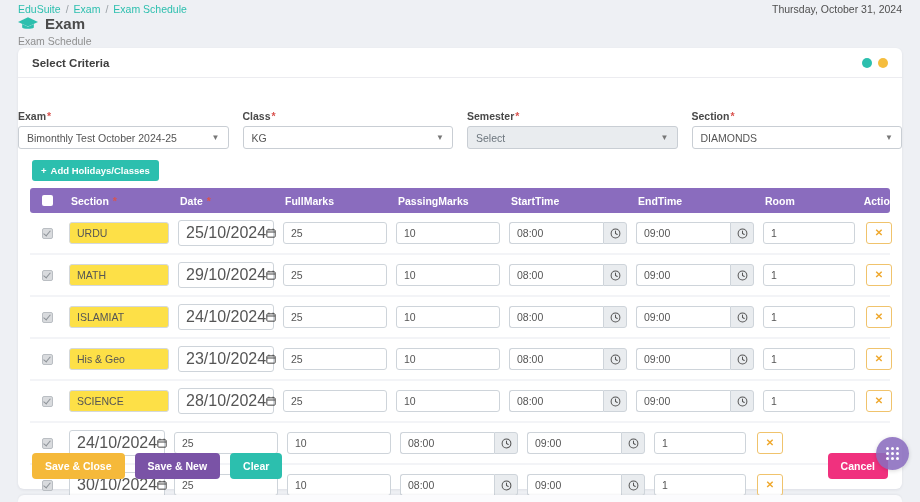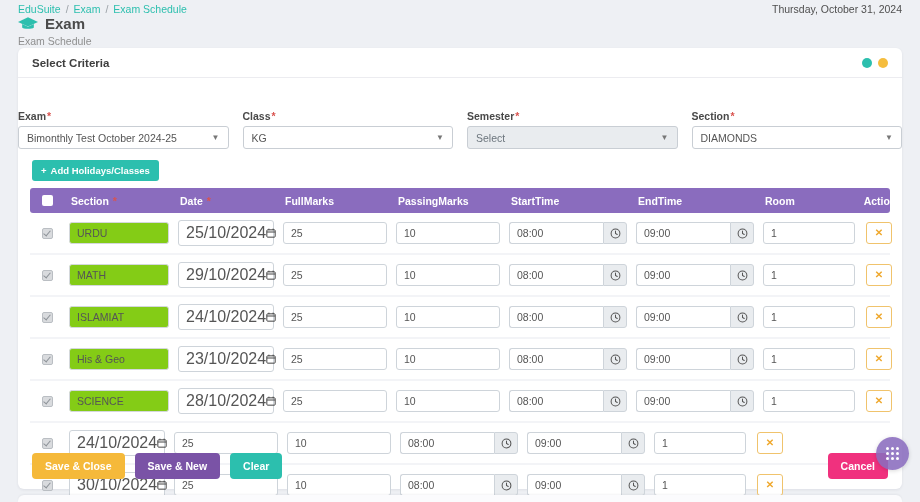--- a/index.html
+++ b/index.html
@@ -82,21 +82,21 @@
   .row-cb::after {
     content: ""; position: absolute; left: 2.5px; top: 0.5px; width: 3px; height: 6px;
     border: solid #8d9298; border-width: 0 1.5px 1.5px 0; transform: rotate(40deg);
   }
 
   input.field {
     height: 22px; width: 100%; border: 1px solid #ced4da; border-radius: 3px;
     font-size: 10.5px; color: #555; padding: 0 7px; background: #fff;
     font-family: "Liberation Sans", sans-serif;
   }
-  input.field.dis { background: #84cc16; border-color: #d4d8dc; }
+  input.field.dis { background: #fde047; border-color: #d4d8dc; }
 
   .dfield {
     height: 22px; border: 1px solid #ced4da; border-radius: 3px; background: #fff;
     display: flex; align-items: center; padding: 12px 7px;
     font-size: 16px; color: #555; cursor: pointer;
   }
 
   .tgroup { display: flex; height: 22px; }
   .tgroup input {
     flex: 1; min-width: 0; border: 1px solid #ced4da; border-right: none;

